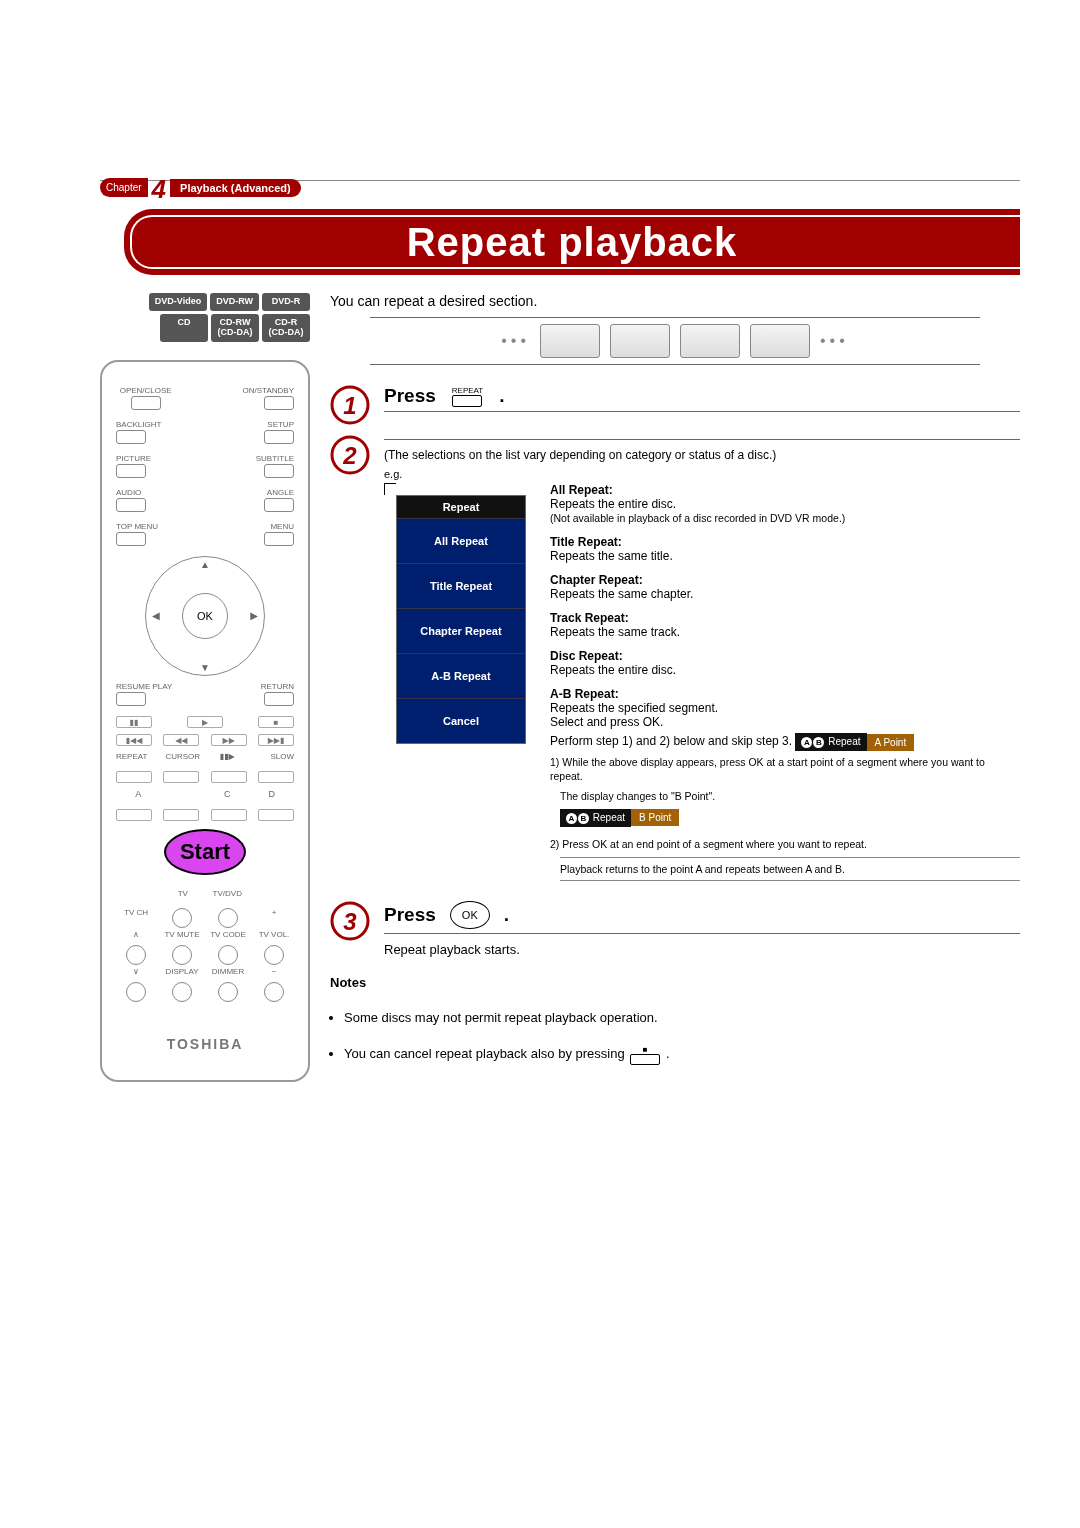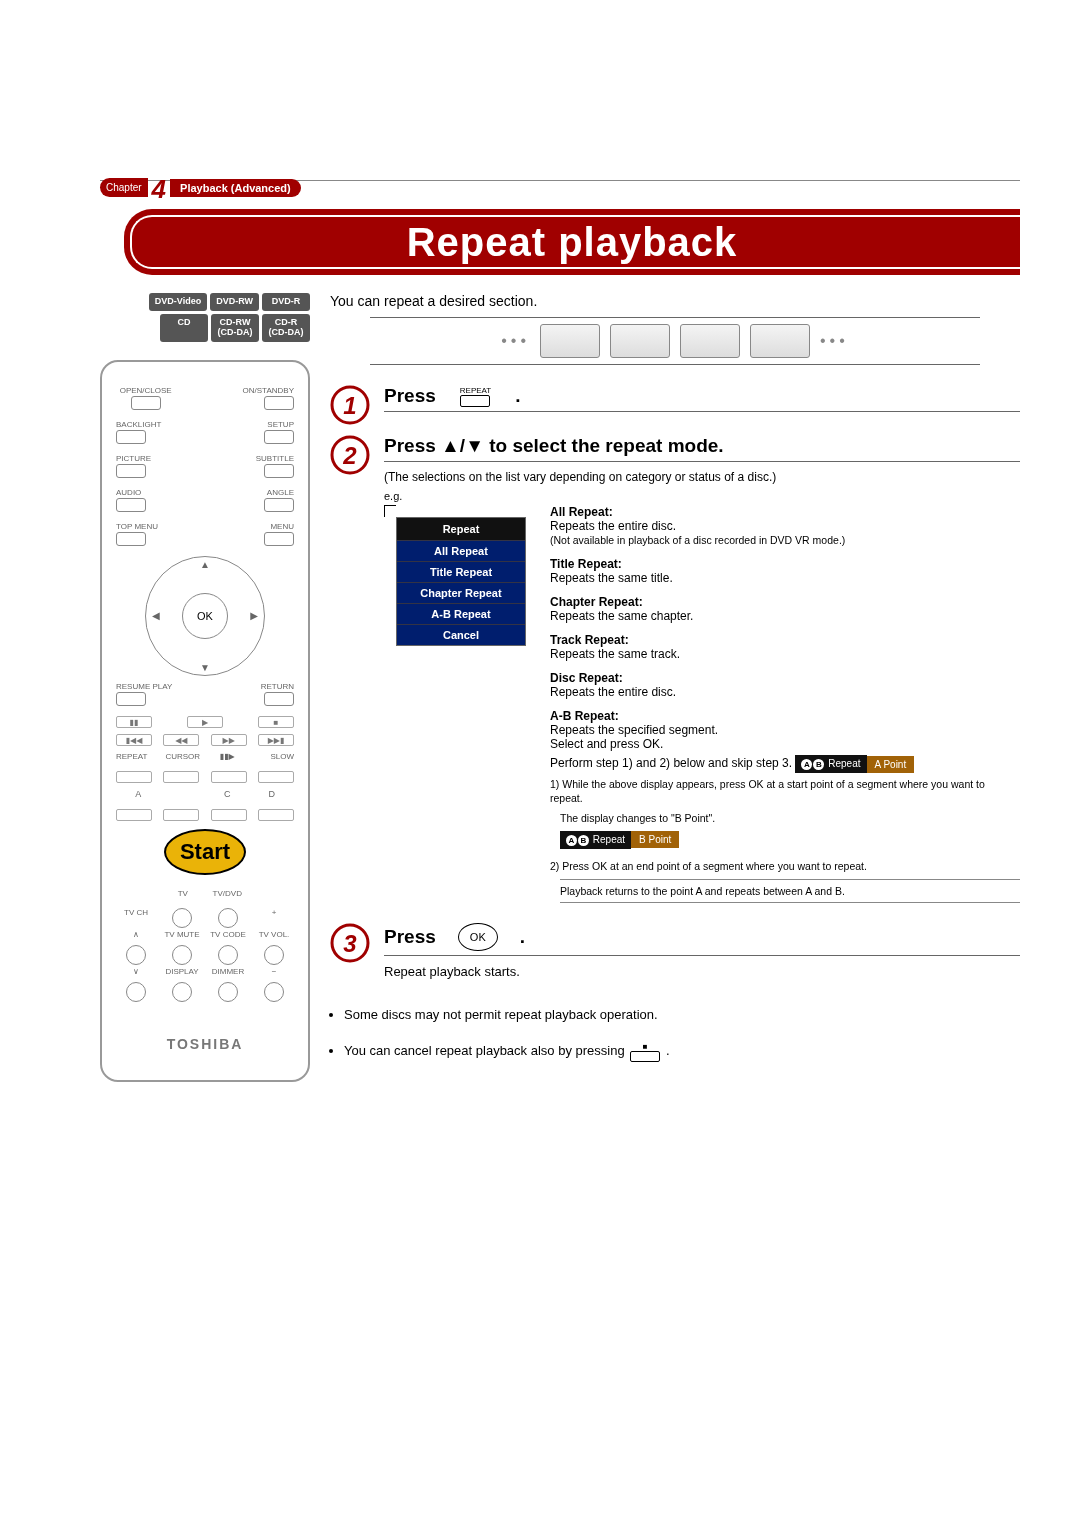--- a/index.html
+++ b/index.html
@@ -35,49 +35,49 @@
   .btn-row { display: flex; justify-content: space-between; align-items: center; margin-bottom: 10px; font-size: 8px; color: #666; text-align: center; }
   .btn-row > div { flex: 1; }
   .rbtn { width: 30px; height: 14px; border: 1px solid #888; border-radius: 3px; margin: 1px auto 0; }
   .ok-ring { width: 120px; height: 120px; border: 1px solid #888; border-radius: 50%; margin: 6px auto; position: relative; display: flex; align-items: center; justify-content: center; }
   .ok-ring .inner { width: 46px; height: 46px; border: 1px solid #888; border-radius: 50%; display: flex; align-items: center; justify-content: center; font-size: 11px; }
   .ok-ring .tri { position: absolute; font-size: 10px; color: #666; }
   .tri.up { top: 2px; } .tri.down { bottom: 2px; } .tri.left { left: 6px; } .tri.right { right: 6px; }
   .transport { display: flex; justify-content: space-between; margin-bottom: 6px; }
   .transport .tb { width: 36px; height: 12px; border: 1px solid #aaa; border-radius: 2px; font-size: 8px; text-align: center; line-height: 12px; color: #777; }
   .start-callout { position: relative; margin: 8px auto 14px; width: 100px; text-align: center; }
-  .start-callout .balloon { border: 2px solid #000; border-radius: 50%; padding: 8px 14px; font-size: 22px; font-weight: bold; display: inline-block; background: #eab308; }
+  .start-callout .balloon { border: 2px solid #000; border-radius: 50%; padding: 8px 14px; font-size: 22px; font-weight: bold; display: inline-block; background: #d946ef; }
   .small-label { font-size: 8px; text-align: center; color: #666; }
   .circle-grid { display: grid; grid-template-columns: repeat(4, 1fr); gap: 6px; margin-top: 6px; }
   .circ { width: 20px; height: 20px; border: 1px solid #888; border-radius: 50%; margin: 0 auto; }
   .brand { text-align: center; font-weight: bold; letter-spacing: 2px; color: #777; margin-top: 34px; font-size: 14px; }
 
   
   .lead { font-weight: normal; font-size: 14px; margin-bottom: 6px; }
   .film-strip { border-top: 1px solid #666; border-bottom: 1px solid #666; padding: 6px 0; margin: 8px 40px 20px; display: flex; align-items: center; justify-content: center; gap: 10px; }
   .frame { width: 60px; height: 34px; border: 1px solid #888; border-radius: 3px; background: linear-gradient(#f4f4f4,#ddd); }
   .dots { font-size: 16px; letter-spacing: 4px; color: #888; }
 
   .step { display: flex; gap: 14px; margin-bottom: 10px; align-items: flex-start; }
   .step-num { width: 40px; height: 40px; flex-shrink: 0; position: relative; }
   .step-num svg { width: 40px; height: 40px; }
   .step-body { flex: 1; }
-  .step-title { font-size: 19px; font-weight: bold; display: flex; align-items: center; gap: 22px; flex-wrap: wrap; }
+  .step-title { font-size: 19px; font-weight: bold; display: flex; align-items: center; gap: 14px; flex-wrap: wrap; }
   .key-repeat { display: inline-flex; flex-direction: column; align-items: center; font-size: 8px; font-weight: normal; margin: 0 2px; }
   .key-repeat .kb { width: 30px; height: 12px; border: 1px solid #000; border-radius: 2px; }
   .ok-key { display: inline-flex; align-items: center; justify-content: center; width: 40px; height: 28px; border: 1.5px solid #000; border-radius: 50%; font-size: 11px; font-weight: normal; }
   .step-sub { font-size: 13px; margin: 6px 0 8px; }
   .step-rule { border: none; border-top: 1px solid #666; margin: 4px 0 8px; }
   .step-note { font-size: 12px; margin-bottom: 6px; }
   .eg { font-size: 11px; margin-bottom: 3px; }
 
   .menu-row { display: flex; gap: 24px; align-items: flex-start; }
   .osd-menu { border: 1px solid #666; padding: 0; width: 130px; font-size: 11px; text-align: center; color: #fff; }
   .osd-menu .hd { background: #111; padding: 5px 0; font-weight: bold; }
-  .osd-menu .row { background: #001e6e; padding: 4px 0; border-top: 1px solid #334; font-weight: bold; }
+  .osd-menu .row { background: #001e6e; padding: 16px 0; border-top: 1px solid #334; font-weight: bold; }
 
   .modes { font-size: 12px; }
   .modes .m { margin-bottom: 10px; }
   .modes .m b { display: block; font-size: 12px; }
   .ab-chip { display: inline-flex; align-items: center; font-size: 10px; margin: 4px 0; }
   .ab-chip .lab { background: #111; color: #fff; padding: 3px 6px; }
   .ab-chip .lab .c { display:inline-block; width:11px; height:11px; border-radius:50%; background:#fff; color:#000; font-weight:bold; text-align:center; line-height:11px; font-size:8px; margin-right:1px; }
   .ab-chip .pt { background: #a16207; color: #fff; padding: 3px 8px; }
   .tiny { font-size: 10.5px; line-height: 1.35; }
 
@@ -274,23 +274,20 @@
       </div>
 
       <div class="step">
         <div class="step-num">
           <svg viewBox="0 0 40 40">
               <circle cx="20" cy="20" r="18" fill="#fff" stroke="#a00000" stroke-width="3"></circle>
               <text x="20" y="29" text-anchor="middle" font-size="24" font-style="italic" font-weight="bold" fill="#a00000">2</text>
             </svg>
         </div>
         <div class="step-body">
-          <div class="step-title">
-              <span>Press ▲/▼ to select the repeat mode.</span>
-            </div>
           <hr class="step-rule">
           <div class="step-note">(The selections on the list vary depending on category or status of a disc.)</div>
           <div class="eg">e.g.</div>
 
           <div class="menu-row">
             <div style="display:flex">
               <div style="border-top:1.5px solid #000; border-left:1.5px solid #000; width:12px; height:12px; margin-top:0"></div>
               <div style="display:flex; flex-direction:column; align-items:flex-start; padding-top:12px">
                 <div class="osd-menu">
                   <div class="hd">Repeat</div>
@@ -350,20 +347,21 @@
           <div class="step-title">
             <span>Press</span>
             <span class="ok-key">OK</span>
             <span>.</span>
           </div>
           <hr class="step-rule">
           <div class="step-sub">Repeat playback starts.</div>
         </div>
       </div>
 
+      <div class="notes-h">Notes</div>
       <ul class="notes">
         <li>Some discs may not permit repeat playback operation.</li>
         <li>
           <span>You can cancel repeat playback also by pressing</span>
           <span class="stop-key">
               <span class="sq">■</span>
               <span class="kb"></span>
             </span>
           <span>.</span>
         </li>

